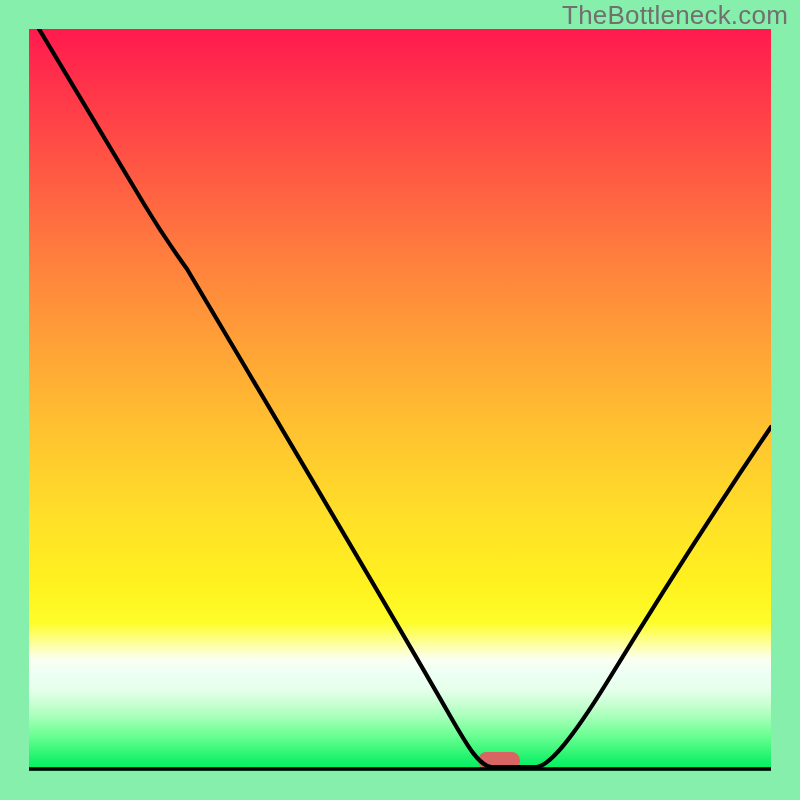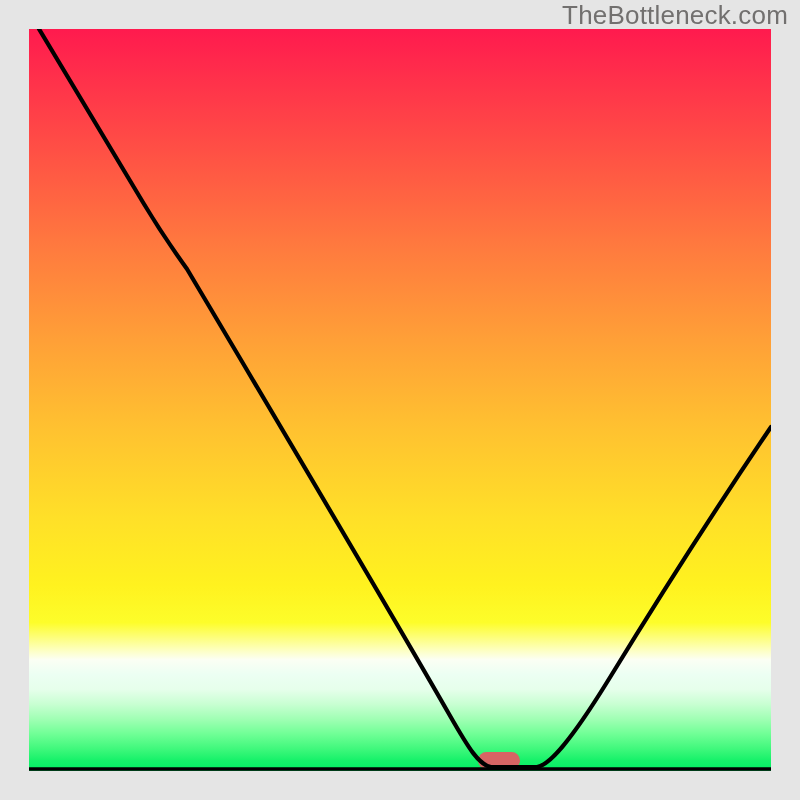--- a/index.html
+++ b/index.html
@@ -7,21 +7,21 @@
     padding: 0;
     width: 800px;
     height: 800px;
     background: #000;
     overflow: hidden;
   }
   .frame {
     position: relative;
     width: 800px;
     height: 800px;
-    background: #e5e5e5;
+    background: #86efac;
   }
   .watermark {
     position: absolute;
     top: 0;
     right: 12px;
     font-family: Arial, Helvetica, sans-serif;
     font-size: 26px;
     font-weight: 500;
     color: #72706f;
     letter-spacing: 0.2px;

